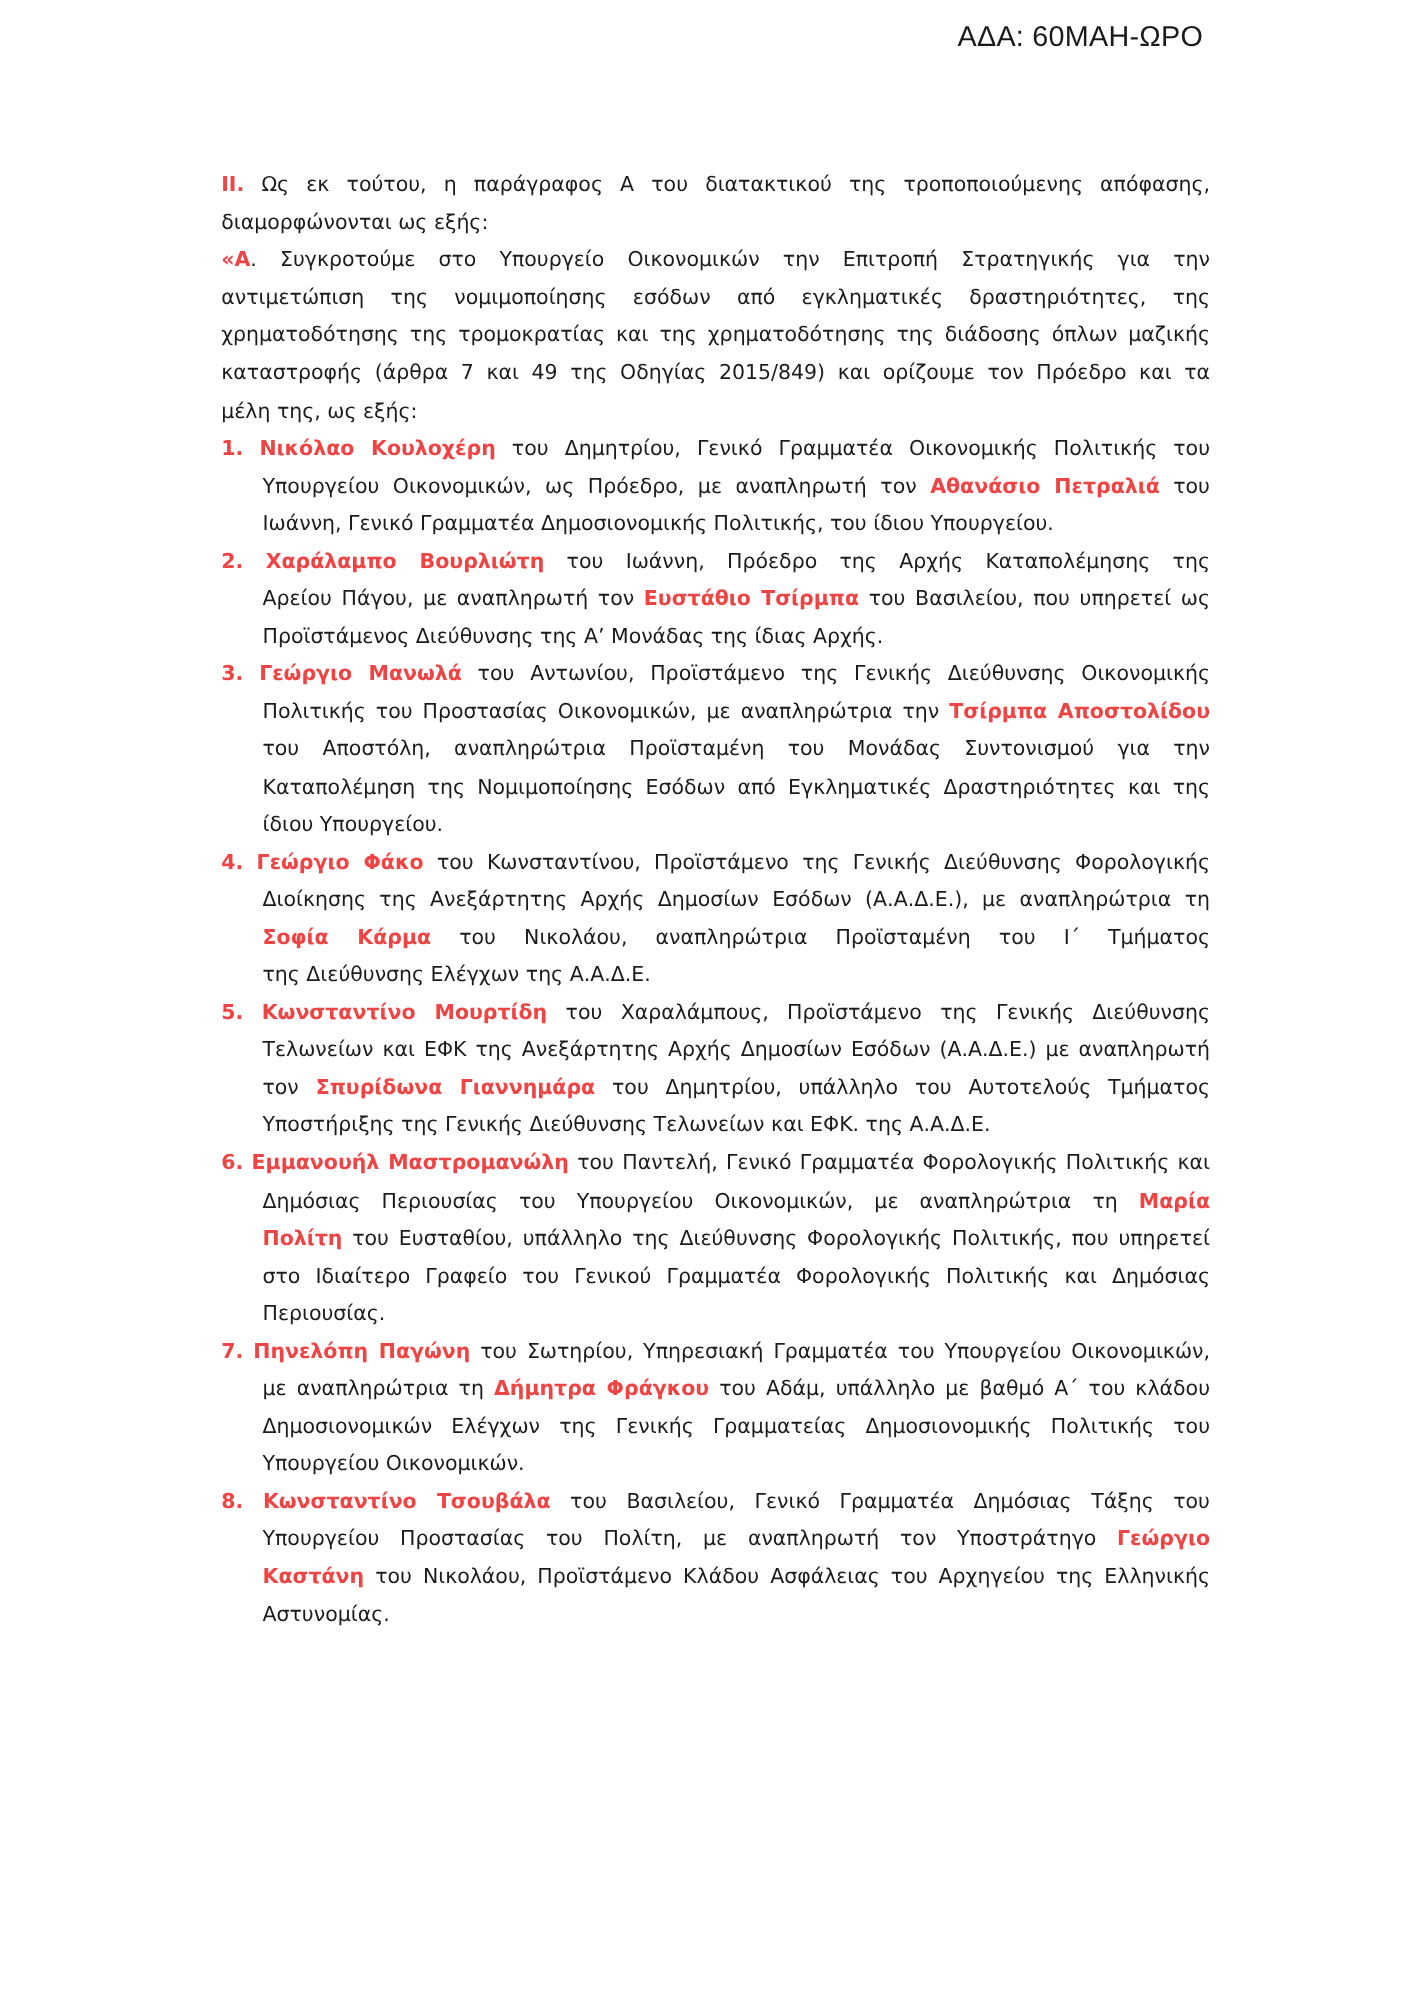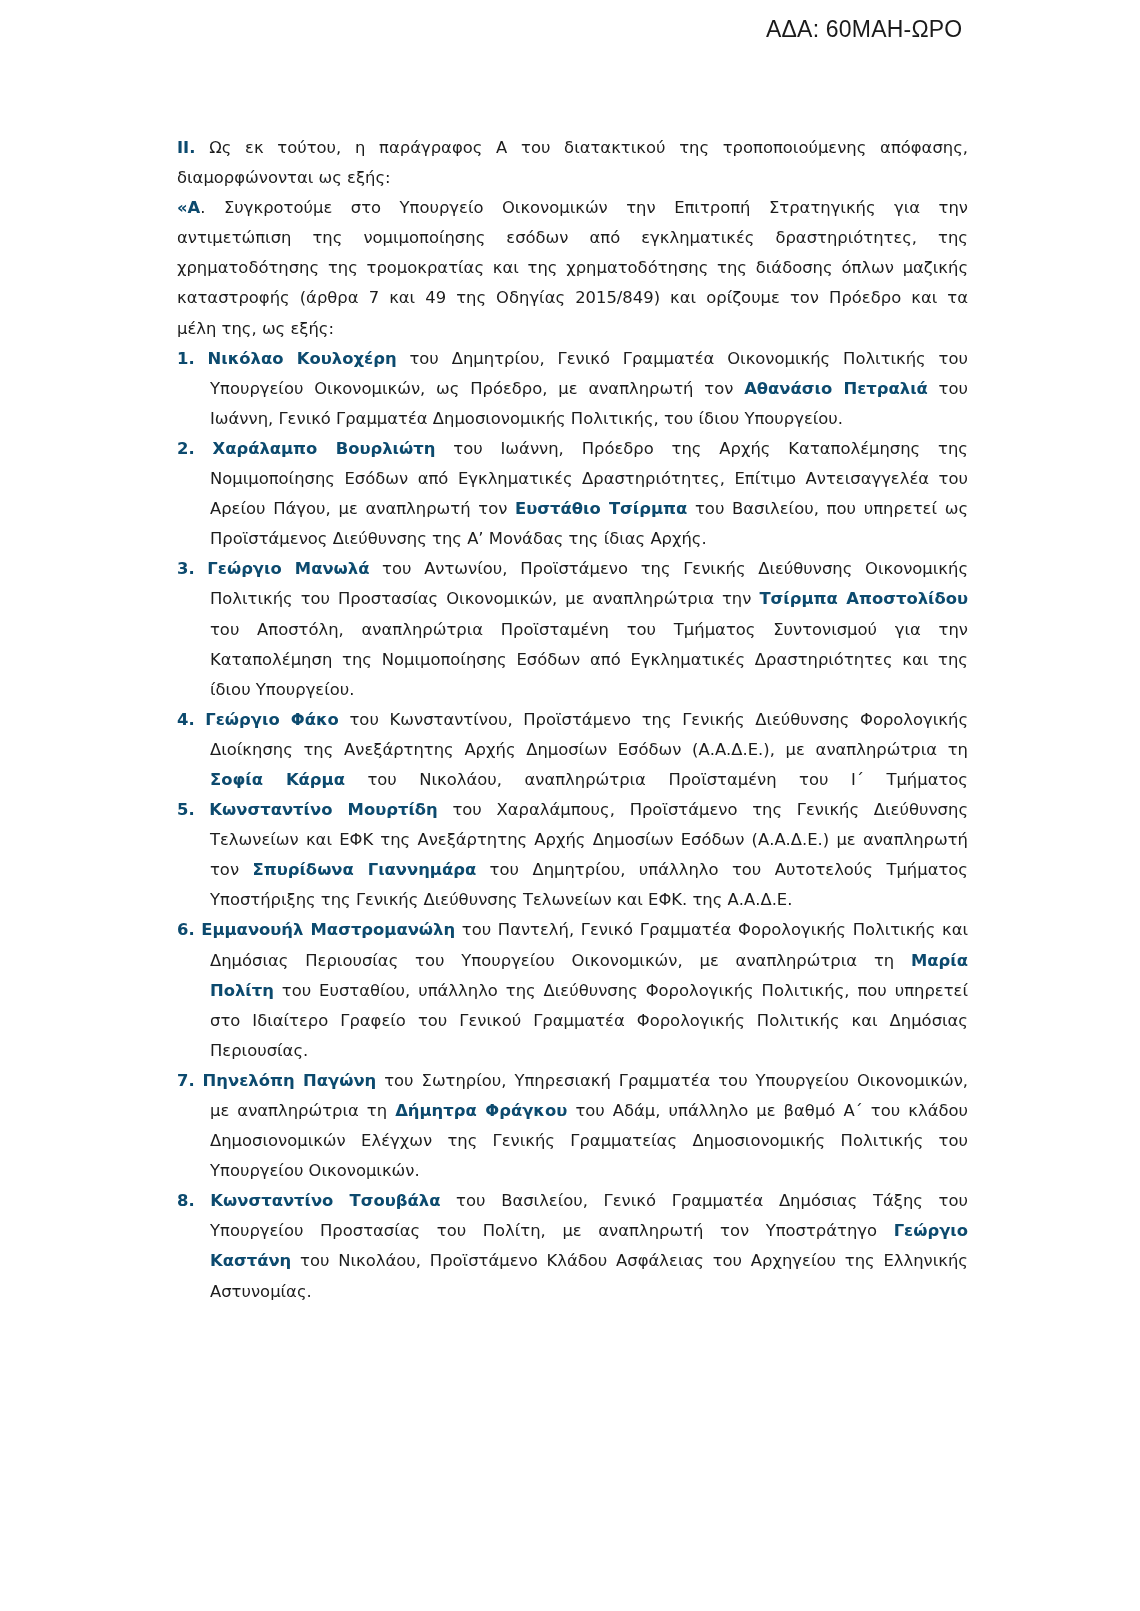--- a/index.html
+++ b/index.html
@@ -12,21 +12,21 @@
     .body-text {
       position: absolute; left: 177px; top: 133px; width: 791px;
       font-family: "DejaVu Sans", sans-serif; font-size: 16.4px; color: #1c1c1c;
     }
     .line {
       height: 30.1px; line-height: 30.1px; white-space: nowrap; overflow: visible;
       text-align: justify; text-align-last: justify;
     }
     .line.last { text-align-last: left; }
     .indent { padding-left: 33px; }
-    b { font-weight: bold; color: #0c4a6e; }
+    b { font-weight: bold; color: #ef4444; }
   </style>
 </head>
 <body>
 
 <div class="page">
 
   <div class="header-code">ΑΔΑ: 60ΜΑΗ-ΩΡΟ</div>
 
   <div class="body-text">
 
@@ -39,37 +39,37 @@
     <div class="line last">μέλη της, ως εξής:</div>
 
     <div>
       <div class="line"><b>1.</b> <b>Νικόλαο Κουλοχέρη</b><span> του Δημητρίου, Γενικό Γραμματέα Οικονομικής Πολιτικής του</span></div>
       <div class="line indent"><span>Υπουργείου Οικονομικών, ως Πρόεδρο, με αναπληρωτή τον </span><b>Αθανάσιο Πετραλιά</b><span> του</span></div>
       <div class="line indent last">Ιωάννη, Γενικό Γραμματέα Δημοσιονομικής Πολιτικής, του ίδιου Υπουργείου.</div>
     </div>
 
     <div>
       <div class="line"><b>2.</b> <b>Χαράλαμπο Βουρλιώτη</b><span> του Ιωάννη, Πρόεδρο της Αρχής Καταπολέμησης της</span></div>
-      <div class="line indent">Νομιμοποίησης Εσόδων από Εγκληματικές Δραστηριότητες, Επίτιμο Αντεισαγγελέα του</div>
       <div class="line indent"><span>Αρείου Πάγου, με αναπληρωτή τον </span><b>Ευστάθιο Τσίρμπα</b><span> του Βασιλείου, που υπηρετεί ως</span></div>
       <div class="line indent last">Προϊστάμενος Διεύθυνσης της Α’ Μονάδας της ίδιας Αρχής.</div>
     </div>
 
     <div>
       <div class="line"><b>3.</b> <b>Γεώργιο Μανωλά</b><span> του Αντωνίου, Προϊστάμενο της Γενικής Διεύθυνσης Οικονομικής</span></div>
       <div class="line indent"><span>Πολιτικής του Προστασίας Οικονομικών, με αναπληρώτρια την </span><b>Τσίρμπα Αποστολίδου</b></div>
-      <div class="line indent">του Αποστόλη, αναπληρώτρια Προϊσταμένη του Τμήματος Συντονισμού για την</div>
+      <div class="line indent">του Αποστόλη, αναπληρώτρια Προϊσταμένη του Μονάδας Συντονισμού για την</div>
       <div class="line indent">Καταπολέμηση της Νομιμοποίησης Εσόδων από Εγκληματικές Δραστηριότητες και της</div>
       <div class="line indent last">ίδιου Υπουργείου.</div>
     </div>
 
     <div>
       <div class="line"><b>4.</b> <b>Γεώργιο Φάκο</b><span>  του Κωνσταντίνου, Προϊστάμενο  της Γενικής Διεύθυνσης Φορολογικής</span></div>
       <div class="line indent">Διοίκησης της Ανεξάρτητης Αρχής Δημοσίων Εσόδων (Α.Α.Δ.Ε.), με αναπληρώτρια τη</div>
       <div class="line indent"><b>Σοφία Κάρμα</b><span> του Νικολάου, αναπληρώτρια Προϊσταμένη του Ι΄ Τμήματος</span></div>
+      <div class="line indent last">της  Διεύθυνσης Ελέγχων της Α.Α.Δ.Ε.</div>
     </div>
 
     <div>
       <div class="line"><b>5.</b> <b>Κωνσταντίνο Μουρτίδη</b><span> του Χαραλάμπους, Προϊστάμενο της Γενικής Διεύθυνσης</span></div>
       <div class="line indent">Τελωνείων και ΕΦΚ της Ανεξάρτητης Αρχής Δημοσίων Εσόδων (Α.Α.Δ.Ε.) με αναπληρωτή</div>
       <div class="line indent"><span>τον </span><b>Σπυρίδωνα Γιαννημάρα</b><span> του Δημητρίου, υπάλληλο του Αυτοτελούς Τμήματος</span></div>
       <div class="line indent last">Υποστήριξης της Γενικής Διεύθυνσης Τελωνείων και ΕΦΚ. της Α.Α.Δ.Ε.</div>
     </div>
 
     <div>

